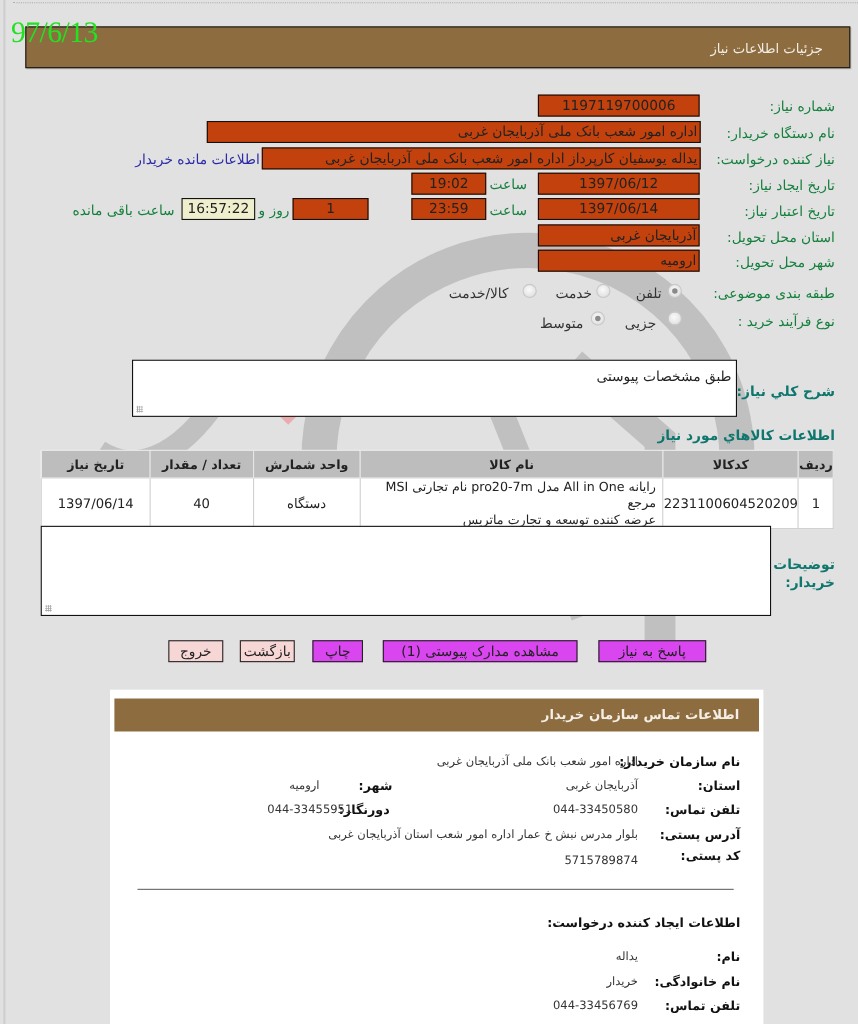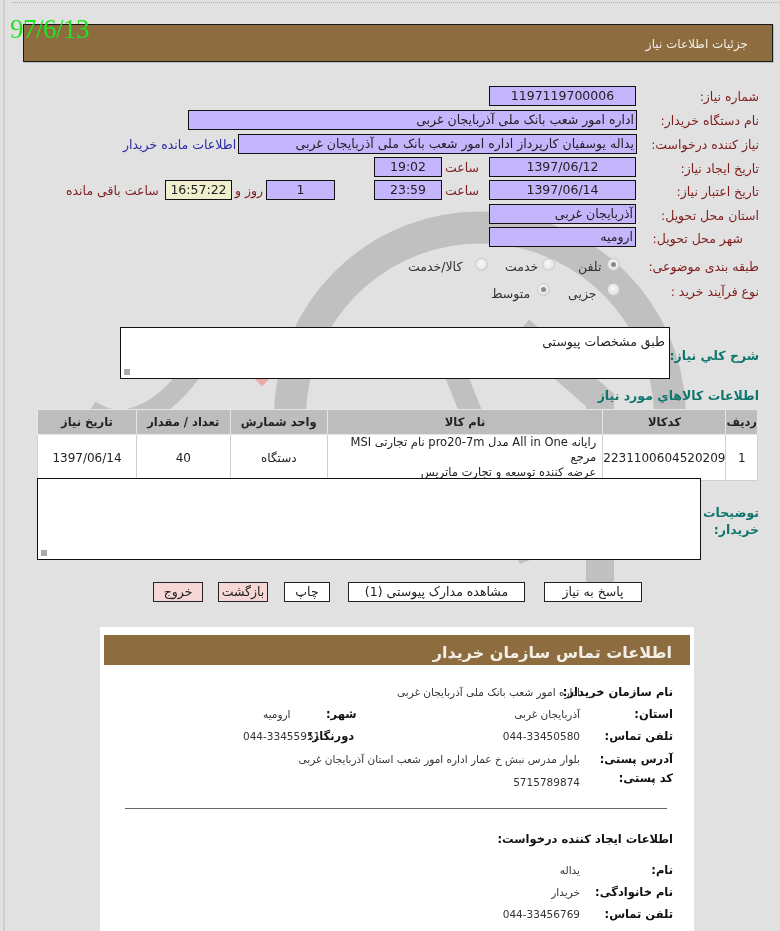--- a/index.html
+++ b/index.html
@@ -29,24 +29,24 @@
     color: #f2ede4; font-size: 12px; direction: rtl;
   }
   .date-stamp {
     position: absolute; left: 10px; top: 14px;
     color: #22e222; font-family: "Liberation Serif", serif; font-size: 27px;
     letter-spacing: -0.5px;
   }
 
   .lbl {
     position: absolute; direction: rtl; text-align: right;
-    font-size: 12.5px; color: #7f1d1d; white-space: nowrap;
+    font-size: 12.5px; color: #15803d; white-space: nowrap;
   }
   .box {
-    position: absolute; background: #c4b5fd; border: 1px solid #111;
+    position: absolute; background: #c2410c; border: 1px solid #111;
     height: 20px; font-size: 12.5px; line-height: 18px; white-space: nowrap;
     overflow: hidden; direction: rtl;
   }
   .box.center { text-align: center; direction: ltr; }
   .box.rtl { text-align: right; padding-right: 2px; }
   .box.yellow { background: #efefce; }
   .link { color: #2a2aa8; }
 
   .radio {
     position: absolute; width: 13px; height: 13px; border-radius: 50%;
@@ -83,34 +83,34 @@
     height: 32px; border: 1px solid #d0d0d0; font-size: 12px; text-align: center;
     background: #fff;
   }
   table.items td.name { text-align: right; padding-right: 6px; line-height: 15px; font-size: 11.5px; }
 
   .btn {
     position: absolute; height: 20px; border: 1px solid #222;
     font-size: 12.5px; text-align: center; line-height: 17px; direction: rtl;
     cursor: pointer; white-space: nowrap; overflow: hidden;
   }
-  .btn.green { background: #ffffff; }
+  .btn.green { background: #d946ef; }
   .btn.red { background: #f7d6d6; }
 
   .card {
     position: absolute; left: 100px; top: 627px; width: 594px; height: 304px;
     background: #fff;
   }
   .card-header {
     position: absolute; left: 4px; top: 8px; width: 586px; height: 30px;
     background: #8d6d40;
   }
   .card-header .t {
     position: absolute; right: 18px; top: 8px; color: #f4efe6;
-    font-weight: bold; font-size: 16px; direction: rtl;
+    font-weight: bold; font-size: 12px; direction: rtl;
   }
   .c-lbl { position: absolute; direction: rtl; font-weight: bold; font-size: 11.5px; color: #111; white-space: nowrap; }
   .c-val { position: absolute; direction: rtl; font-size: 10.5px; color: #333; white-space: nowrap; }
   .c-val.ltr { direction: ltr; }
   .card-sep { position: absolute; left: 25px; top: 181px; width: 542px; height: 1px; background: #666; }
 
   .watermark { position: absolute; pointer-events: none; }
 </style>
 </head>
 <body>
@@ -155,21 +155,21 @@
 <span class="lbl" style="left:445px; top:183px;">ساعت</span>
 <div class="box center" style="left:374px; top:180px; width:68px;">23:59</div>
 <div class="box center" style="left:266px; top:180px; width:69px;">1</div>
 <span class="lbl" style="left:235px; top:183px;">روز و</span>
 <div class="box center yellow" style="left:165px; top:180px; width:67px;">16:57:22</div>
 <span class="lbl" style="left:66px; top:183px;">ساعت باقی مانده</span>
 
 <span class="lbl" style="right:21px; top:208px;">استان محل تحویل:</span>
 <div class="box rtl" style="left:489px; top:204px; width:147px;">آذربایجان غربی</div>
 
-<span class="lbl" style="right:37px; top:231px;">شهر محل تحویل:</span>
+<span class="lbl" style="right:21px; top:231px;">شهر محل تحویل:</span>
 <div class="box rtl" style="left:489px; top:227px; width:147px;">ارومیه</div>
 
 <span class="lbl" style="right:21px; top:259px;">طبقه بندی موضوعی:</span>
 <span class="radio checked" style="left:607px; top:258px;"></span>
 <span class="radio-label" style="left:578px; top:259px;">تلفن</span>
 <span class="radio" style="left:542px; top:258px;"></span>
 <span class="radio-label" style="left:505px; top:259px;">خدمت</span>
 <span class="radio" style="left:475px; top:258px;"></span>
 <span class="radio-label" style="left:408px; top:259px;">کالا/خدمت</span>
 

